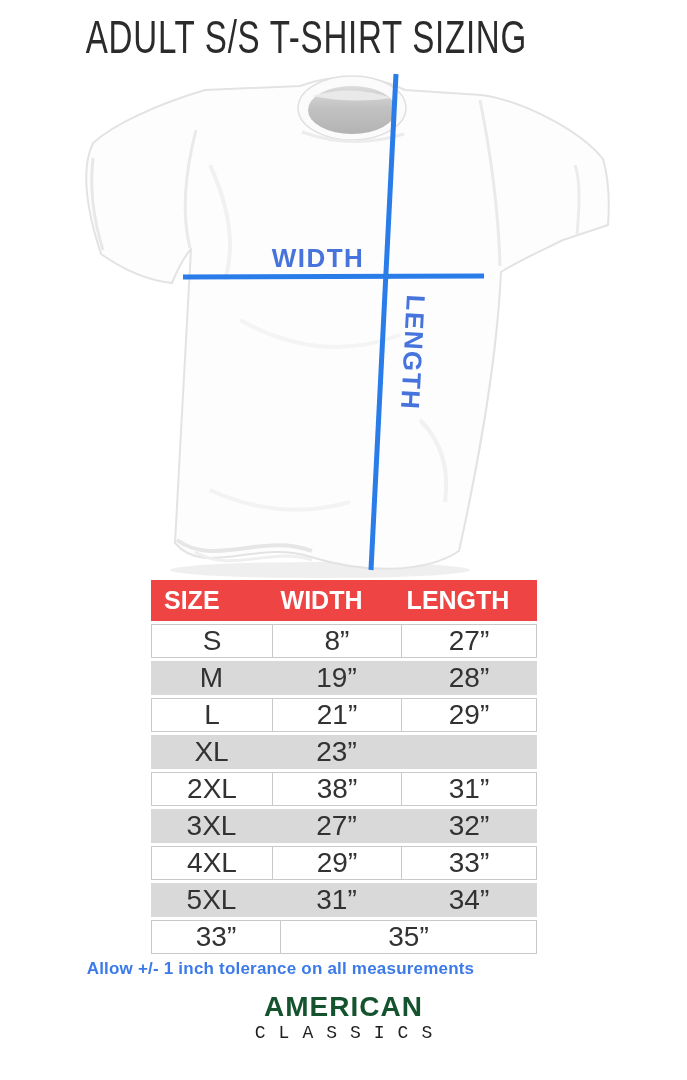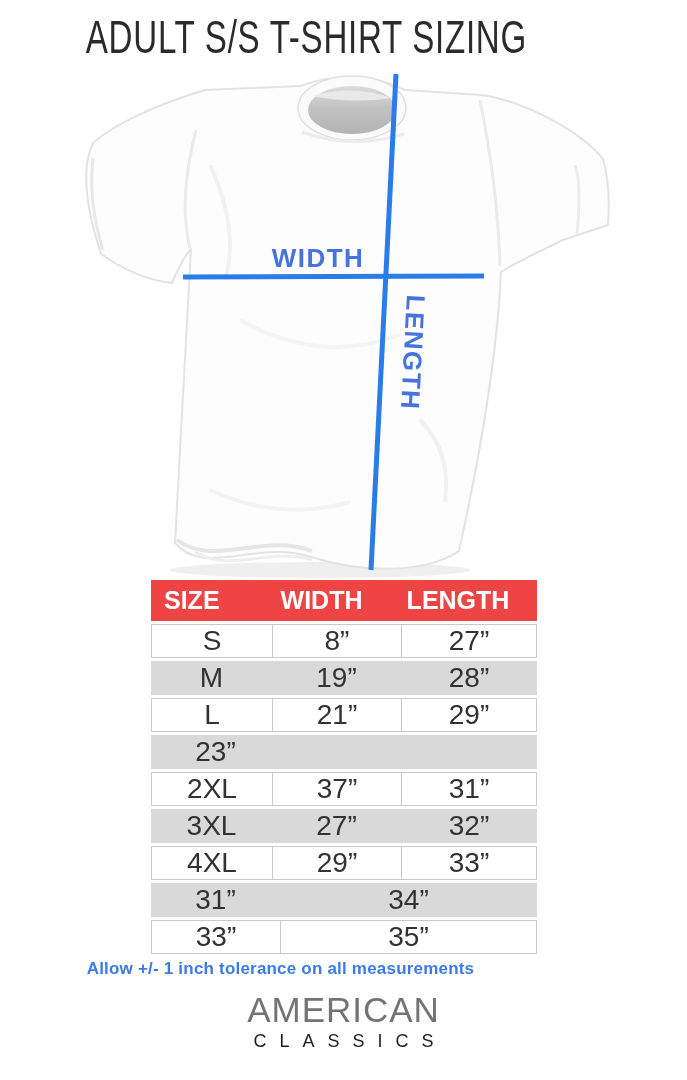--- a/index.html
+++ b/index.html
@@ -36,25 +36,25 @@
   .c { display:flex; align-items:center; justify-content:center; box-sizing:border-box; }
   .c1 { width:121px; } .c2 { width:129px; } .c3 { flex:1; }
   .row.plain .c1, .row.plain .c2 { border-right:1px solid #c9c9c9; }
 
   .note {
     position:absolute; top:959px; left:0; width:561px; text-align:center;
     font-size:17px; font-weight:bold; color:#3b7ae8; letter-spacing:.2px;
   }
   .brand { position:absolute; top:992px; left:0; width:687px; text-align:center; }
   .brand-top {
-    font-size:35px; font-weight:normal; letter-spacing:1px; color:#737373; line-height:1.05;
+    font-size:28px; font-weight:bold; letter-spacing:1px; color:#14532d; line-height:1.05;
   }
   .brand-bottom {
     font-size:18px; font-weight:400; color:#1f1f1f;
-    letter-spacing:13px; padding-left:13px; margin-top:2px;
+    letter-spacing:13px; padding-left:13px; margin-top:2px;font-family:Liberation Mono, monospace;
   }
 </style>
 </head>
 <body>
 
 <div class="title">
   <span class="title-inner">ADULT S/S T-SHIRT SIZING</span>
 </div>
 
 <div class="figure">
@@ -128,42 +128,44 @@
     <span class="c c3">28”</span>
   </div>
 
   <div class="row plain">
     <span class="c c1">L</span>
     <span class="c c2">21”</span>
     <span class="c c3">29”</span>
   </div>
 
   <div class="row shade">
+    <span class="c c1">XL</span>
     <span class="c c2">23”</span>
   </div>
 
   <div class="row plain">
     <span class="c c1">2XL</span>
-    <span class="c c2">37”</span>
+    <span class="c c2">38”</span>
     <span class="c c3">31”</span>
   </div>
 
   <div class="row shade">
     <span class="c c1">3XL</span>
     <span class="c c2">27”</span>
     <span class="c c3">32”</span>
   </div>
 
   <div class="row plain">
     <span class="c c1">4XL</span>
     <span class="c c2">29”</span>
     <span class="c c3">33”</span>
   </div>
 
   <div class="row shade">
+    <span class="c c1">5XL</span>
     <span class="c c2">31”</span>
     <span class="c c3">34”</span>
   </div>
 
   <div class="row plain">
     <span class="c c2">33”</span>
     <span class="c c3">35”</span>
   </div>
 </div>
 </div>

